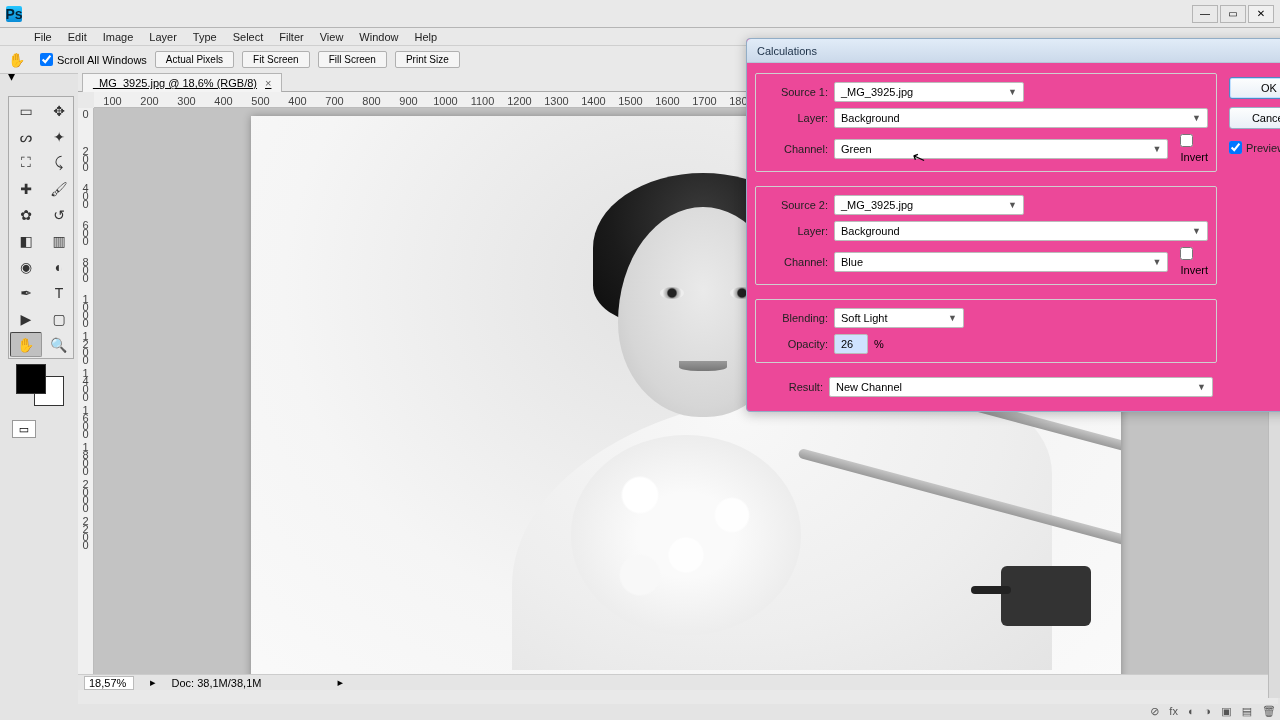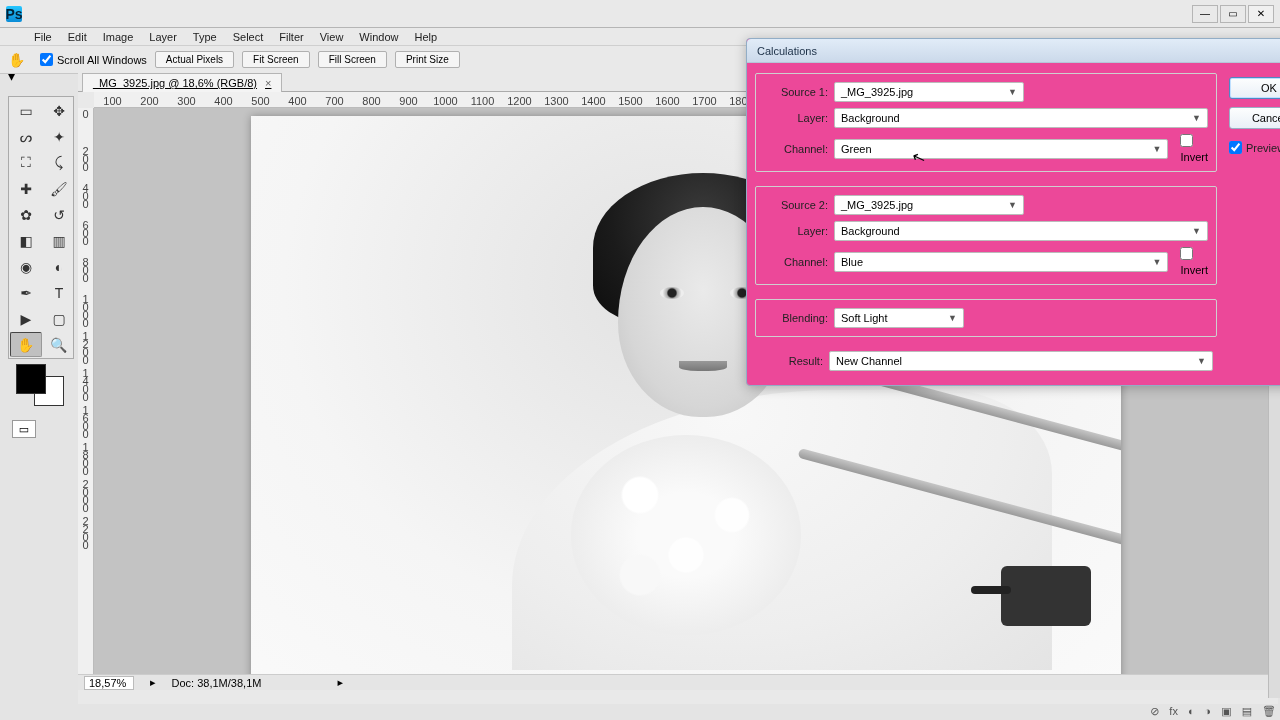--- a/index.html
+++ b/index.html
@@ -366,20 +366,25 @@
       </fieldset>
 
       <fieldset>
         <div class="row">
           <label>Blending:</label>
           <div class="sel" style="flex:0 0 130px">
             <span>Soft Light</span>
               <span class="arrow">▼</span>
           </div>
         </div>
+        <div class="row">
+          <label>Opacity:</label>
+          <div class="inp sel-blue" style="width:34px">26</div>
+          <span>%</span>
+        </div>
       </fieldset>
 
       <div class="row" style="padding:0 4px">
         <label>Result:</label>
         <div class="sel" style="flex:1">
           <span>New Channel</span>
             <span class="arrow">▼</span>
         </div>
       </div>
     </div>

